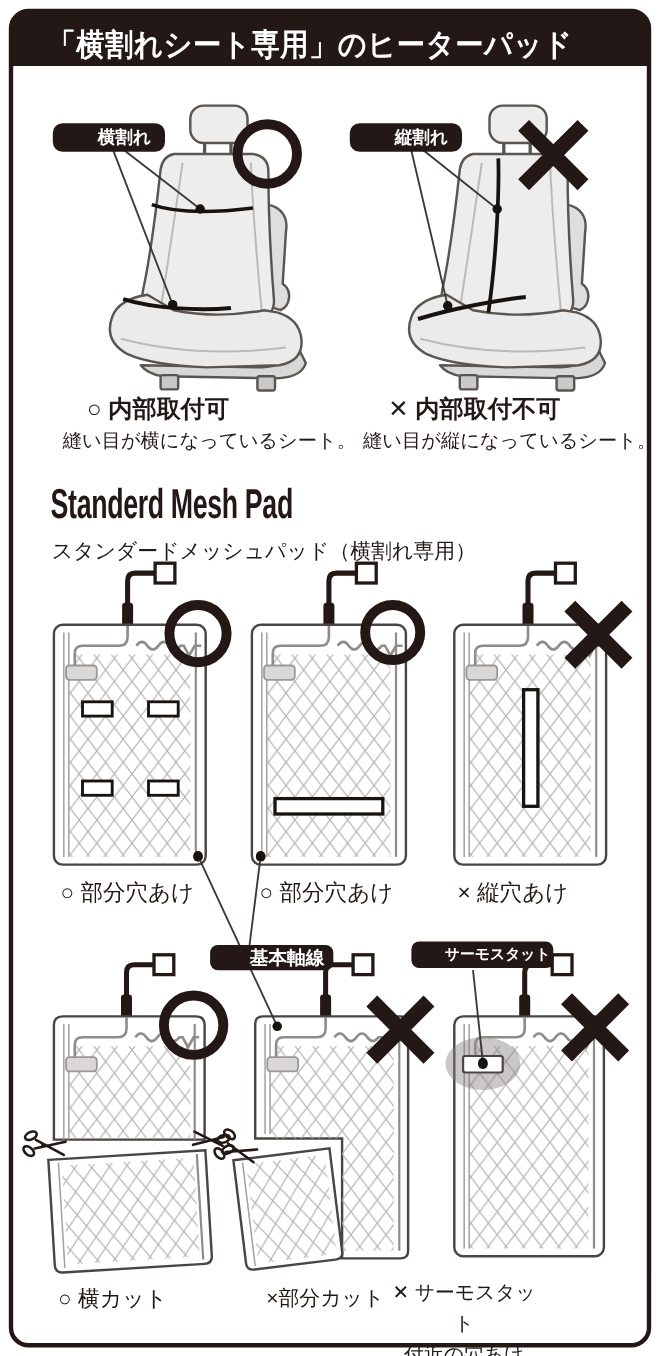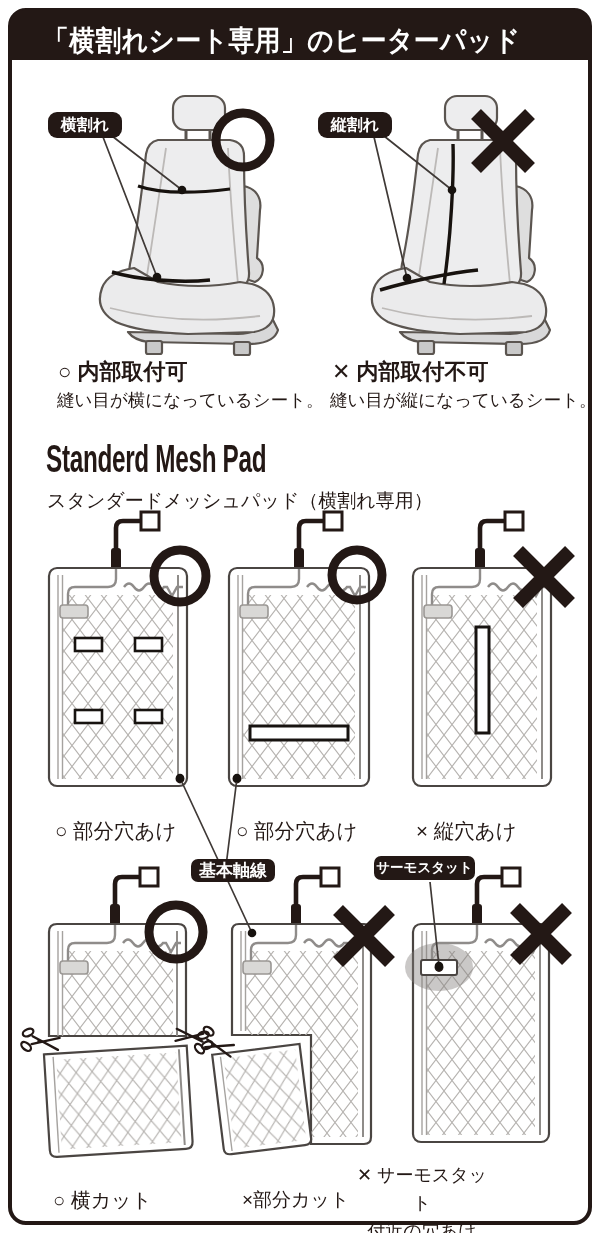--- a/index.html
+++ b/index.html
@@ -5,27 +5,27 @@
   html,body{margin:0;padding:0;background:#fff;}
   .page{position:relative;width:600px;height:1233px;background:#fff;overflow:hidden;
         font-family:"Liberation Sans","DejaVu Sans",sans-serif;color:#231815;}
   .frame{position:absolute;left:8px;top:8px;width:576px;height:1209px;
          border:4px solid #231815;border-radius:18px;z-index:0;}
   .header{position:absolute;left:10px;top:10px;width:580px;height:50px;background:#231815;
           border-radius:13px 13px 0 0;z-index:1;display:flex;align-items:flex-end;}
   .header .title{color:#fff;font-weight:bold;font-size:28px;padding-left:36px;
                  transform:scaleX(.92);transform-origin:left center;white-space:nowrap;letter-spacing:.5px;}
   .tag{position:absolute;background:#231815;color:#fff;font-weight:bold;border-radius:9px;
-       display:flex;align-items:center;justify-content:center;z-index:40;white-space:nowrap;}
-  .cap-title{position:absolute;font-weight:bold;font-size:22px;z-index:20;white-space:nowrap;}
+       display:flex;align-items:center;justify-content:center;z-index:40;white-space:nowrap;padding-left:28px;}
+  .cap-title{position:absolute;font-weight:bold;font-size:22px;z-index:20;white-space:nowrap;margin-left:21px;}
   .cap-sub{position:absolute;font-size:17.5px;z-index:20;white-space:nowrap;}
   .prod-en{position:absolute;left:46px;top:438px;font-size:38px;font-weight:bold;z-index:20;
            transform:scaleX(.64);transform-origin:left top;white-space:nowrap;letter-spacing:-.5px;}
   .prod-ja{position:absolute;left:47px;top:472px;font-size:19px;z-index:20;white-space:nowrap;margin-top:16px;}
-  .lbl{position:absolute;font-size:20.5px;z-index:20;white-space:nowrap;margin-top:20px;}
+  .lbl{position:absolute;font-size:20.5px;z-index:20;white-space:nowrap;}
   .lbl-sm{position:absolute;font-size:18px;line-height:1.55;z-index:20;text-align:center;}
   svg.ill{position:absolute;z-index:10;overflow:visible;}
   .overlay{position:absolute;left:0;top:0;z-index:30;pointer-events:none;overflow:visible;}
 </style>
 </head>
 <body>
 
 <div class="page">
 
   <div class="frame"></div>

